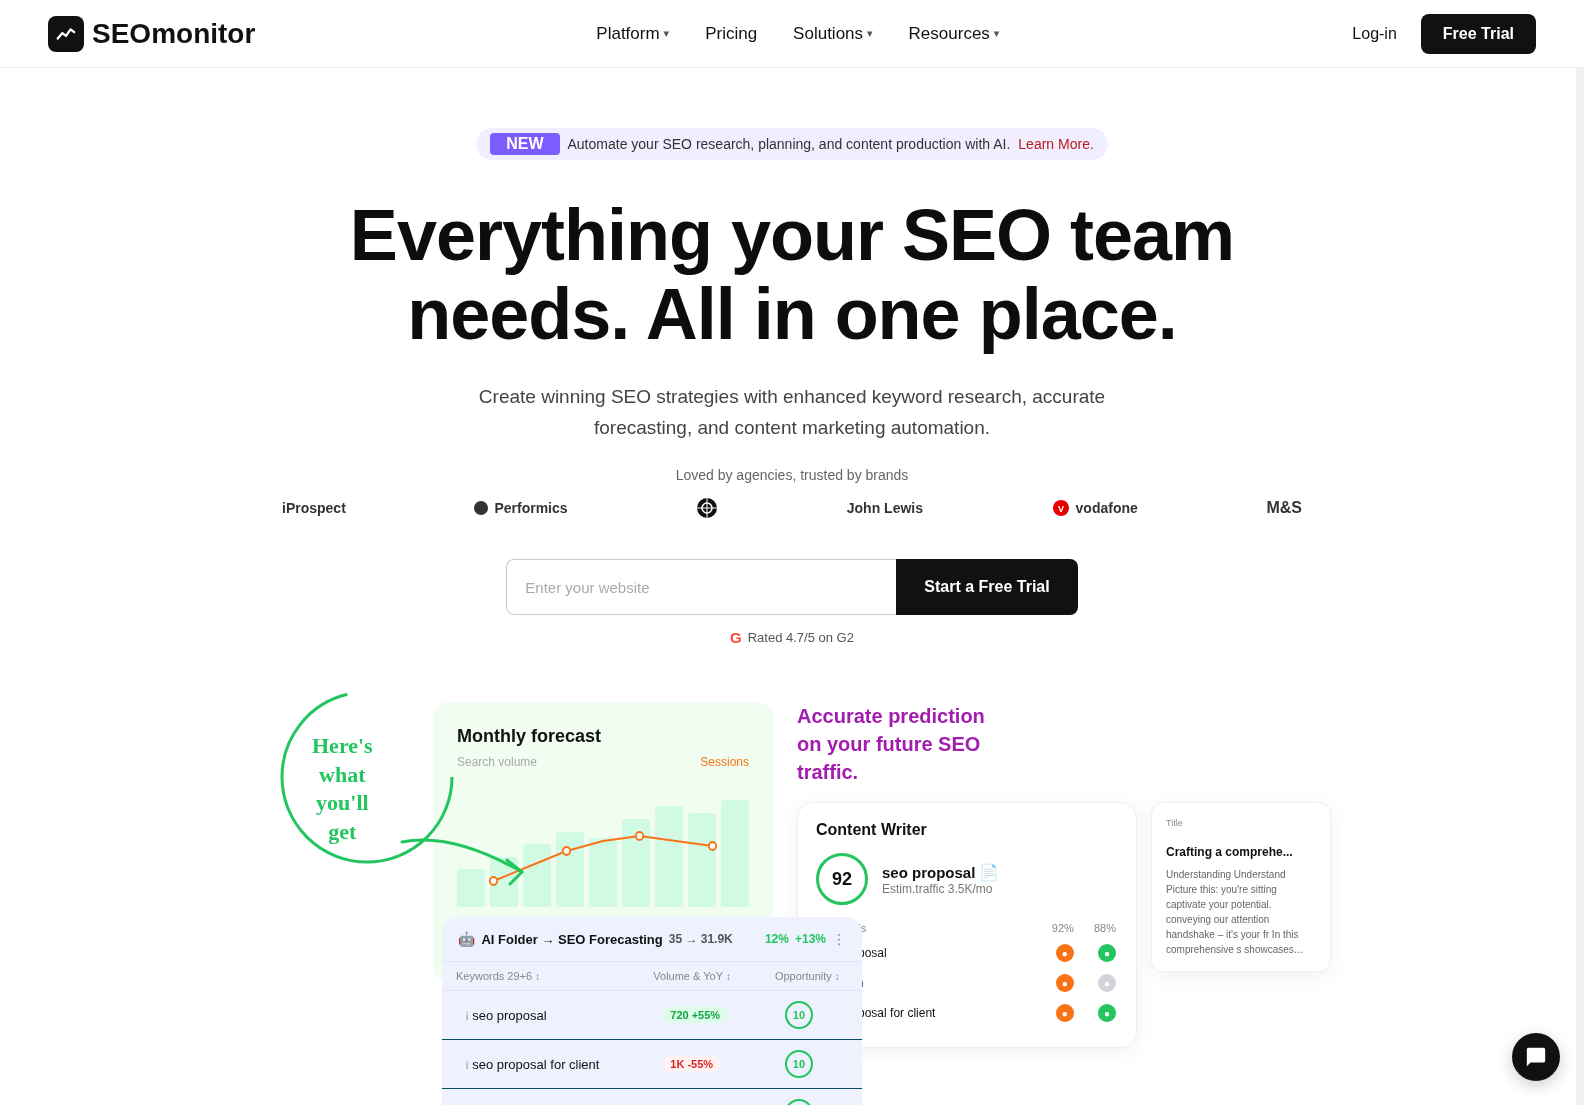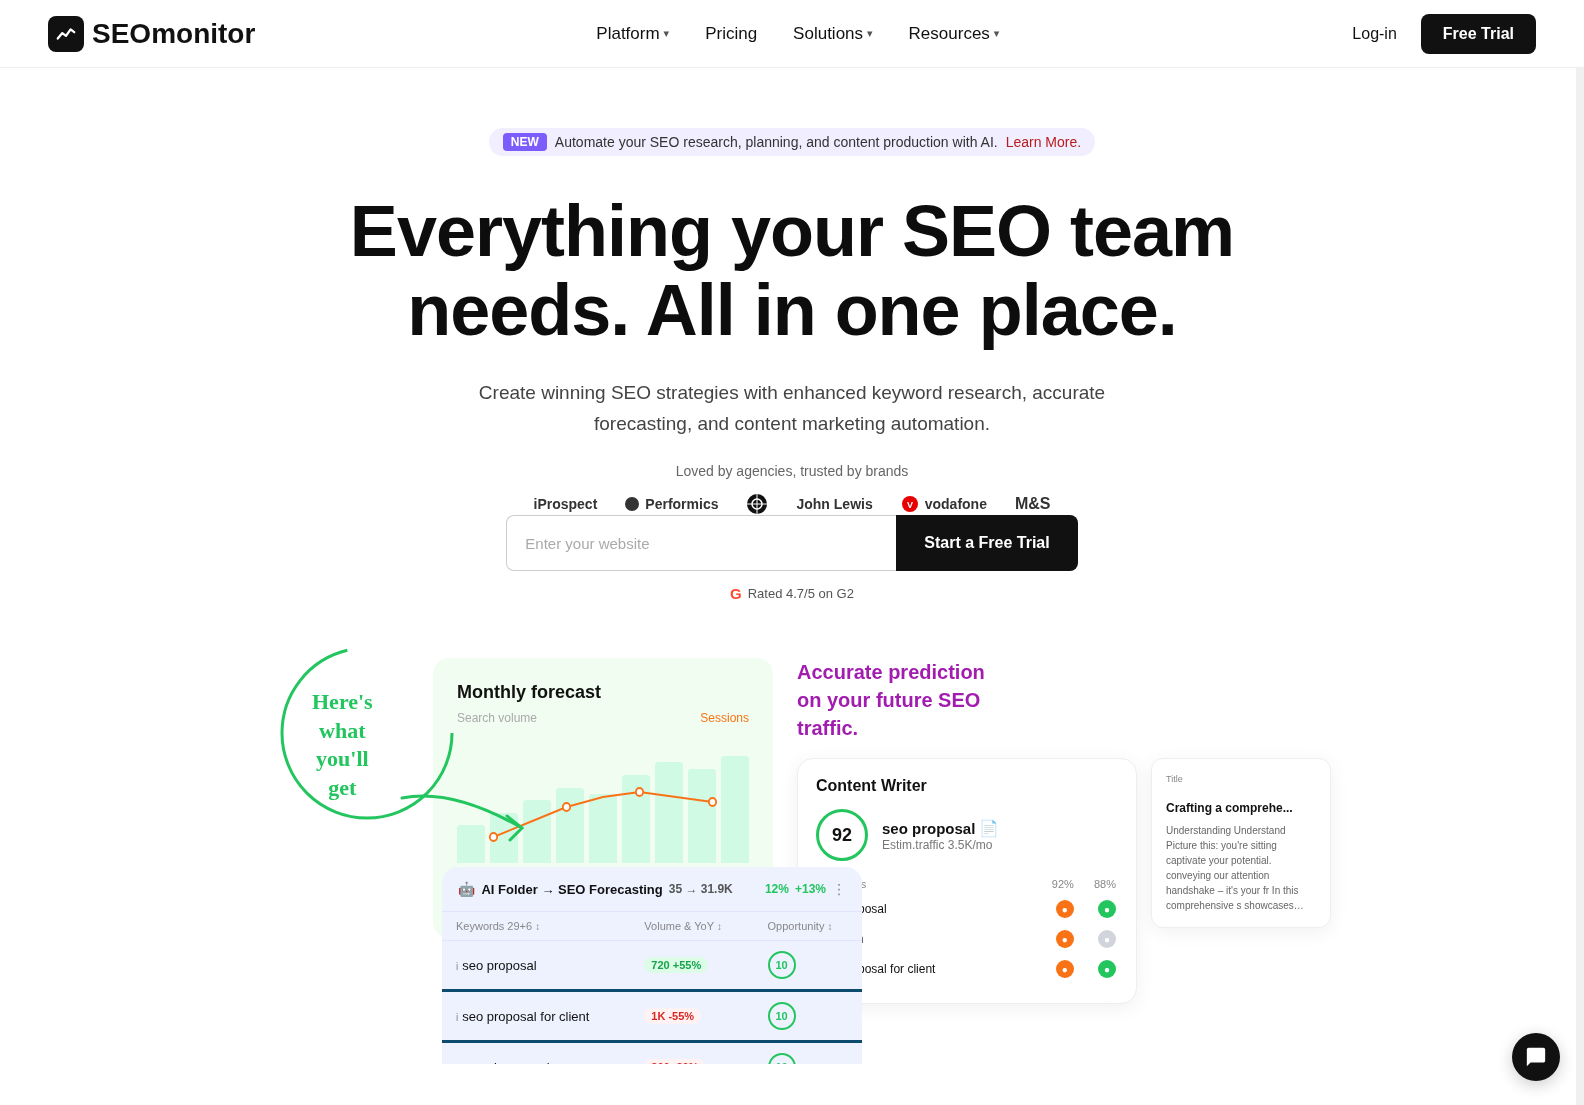--- a/index.html
+++ b/index.html
@@ -35,37 +35,37 @@
     
     .hero { text-align: center; padding: 60px 40px 20px; max-width: 1100px; margin: 0 auto; }
 
     .announcement-bar {
       display: inline-flex; align-items: center; gap: 8px;
       background: #f0eeff; border-radius: 20px; padding: 5px 14px; margin-bottom: 36px;
       font-size: 14px;
     }
     .announcement-badge {
       background: #7c5cfc; color: #fff; border-radius: 4px;
-      padding: 2px 8px; font-size: 12px; font-weight: 700;
+      padding: 2px 16px; font-size: 16px; font-weight: 700;
     }
     .announcement-text { color: #333; }
     .announcement-link { color: #b91c1c; text-decoration: none; font-weight: 500; }
 
     .hero-title {
       font-size: 72px; font-weight: 900; line-height: 1.1;
       letter-spacing: -1px; margin-bottom: 28px; color: #0d0d0d;
     }
     .hero-subtitle {
       font-size: 19px; color: #444; max-width: 680px; margin: 0 auto 24px; line-height: 1.6;
     }
     .hero-trust { font-size: 14px; color: #666; margin-bottom: 14px; }
 
     .brand-logos {
-      display: flex; align-items: center; justify-content: center;
-      gap: 28px; flex-wrap: wrap;
+      display: flex; align-items: center; justify-content: space-between;
+      gap: 28px; margin-bottom: 40px; flex-wrap: wrap;
     }
     .brand-logo { font-size: 14px; font-weight: 600; color: #333; display: flex; align-items: center; gap: 6px; }
 
     
     .cta-row {
       display: flex; align-items: center; justify-content: center;
       gap: 0; margin-bottom: 14px;
     }
     .cta-input {
       width: 390px; height: 56px; border: 1.5px solid #ccc; border-right: none;
@@ -106,21 +106,21 @@
       padding: 14px 16px; border-bottom: 1px solid #e0e5ff;
     }
     .seo-folder-title { font-size: 13px; font-weight: 600; display: flex; align-items: center; gap: 6px; }
     .seo-folder-stats { font-size: 12px; color: #555; }
     .seo-folder-pct { font-size: 12px; color: #22c55e; font-weight: 600; }
     .seo-folder-table { width: 100%; font-size: 12px; border-collapse: collapse; }
     .seo-folder-table th {
       text-align: left; padding: 8px 14px; color: #888; font-weight: 500;
       border-bottom: 1px solid #e0e5ff; font-size: 11px;
     }
-    .seo-folder-table td { padding: 10px 14px; border-bottom: 3px solid #0c4a6e; vertical-align: middle; }
+    .seo-folder-table td { padding: 10px 24px; border-bottom: 1px solid #0c4a6e; vertical-align: middle; }
     .keyword-name { font-size: 13px; font-weight: 500; }
     .vol-badge {
       display: inline-flex; align-items: center; gap: 4px;
       border-radius: 8px; padding: 2px 7px; font-size: 11px; font-weight: 600;
     }
     .vol-green { background: #dcfce7; color: #16a34a; }
     .vol-red { background: #fef2f2; color: #dc2626; }
     .opp-circle {
       width: 28px; height: 28px; border-radius: 50%;
       border: 2px solid #22c55e; display: flex; align-items: center; justify-content: center;

